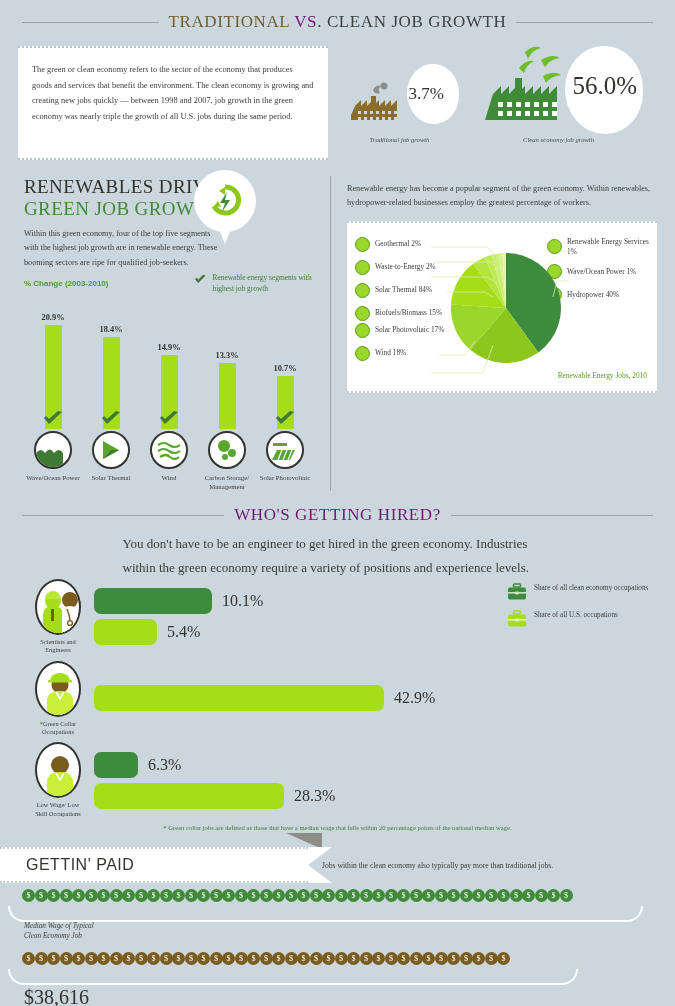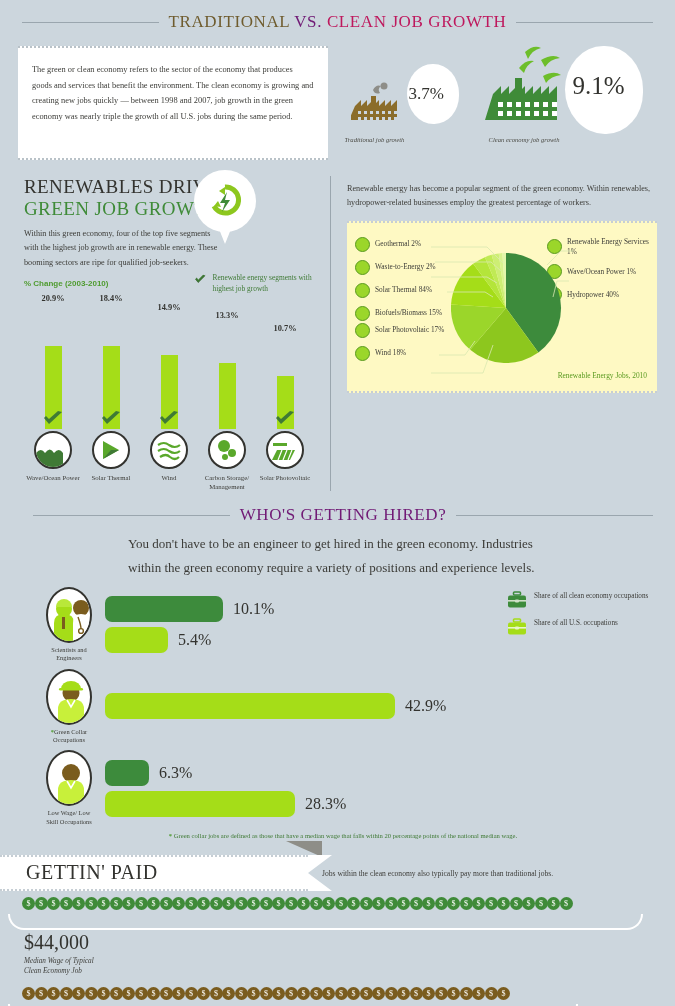--- a/index.html
+++ b/index.html
@@ -14,33 +14,33 @@
 
   
   .sec-head { display:flex; align-items:center; gap:10px; padding: 0 22px; }
   .sec-head .rule { flex:1; height:1px; background:#9aa6ae; }
   .sec-head .txt {
     font-family:"Liberation Serif", serif;
     font-size:17px; letter-spacing:.6px; white-space:nowrap;
   }
   .t-brown { color:#6f5c2e; }
   .t-dark  { color:#701a75; }
-  .t-green { color:#be185d; }
+  .t-green { color:#404040; }
 
   
   #top { padding-top:12px; }
   .intro-wrap { display:flex; padding: 14px 18px 0 18px; gap:8px; }
   .intro-card {
     width: 310px; background:#fff; padding:14px 14px;
     border-top:2px dotted #b9c2c8; border-bottom:2px dotted #b9c2c8;
   }
   .intro-card p { font-size:8.4px; line-height:1.85; color:#3c3c38; font-family:"Liberation Serif", serif; }
 
   .factories { flex:1; display:flex; align-items:flex-end; justify-content:center; gap:6px; position:relative; padding-bottom:4px;}
-  .fact-block { position:relative; }
+  .fact-block { position:relative; text-align:center; }
   .blob {
     position:absolute; background:#fff; border-radius:50%;
   }
   .pct { position:absolute; font-family:"Liberation Serif", serif; color:#33332f; }
   .fact-cap { font-size:6.6px; font-style:italic; color:#4a4a44; margin-top:4px; font-family:"Liberation Serif", serif;}
 
   
   #mid { display:flex; padding: 16px 0 0 0; }
   #mid-left { width:330px; padding-left:24px; position:relative; }
   #mid-right { flex:1; padding-left:16px; padding-right:18px; border-left:1px solid #9aa6ae; }
@@ -57,45 +57,45 @@
   .pin .head { width:62px; height:62px; background:#fff; border-radius:50%; position:absolute; top:0; left:0;}
   .pin .tail { position:absolute; left:19px; top:44px; width:24px; height:30px; background:#fff;
                clip-path: polygon(0 0, 100% 0, 50% 100%); }
   .pin .bolt { position:absolute; left:15px; top:14px; width:32px; height:32px; }
 
   .legend-seg { position:absolute; right:8px; top:96px; width:128px; display:flex; gap:6px; align-items:flex-start;}
   .legend-seg .lbl { font-size:7.4px; line-height:1.5; color:#3f7a35; font-family:"Liberation Serif", serif;}
 
   
   .bars { display:flex; align-items:flex-end; gap:0; margin-top:6px; height:135px; }
-  .barcol { width:58px; text-align:center; display:flex; flex-direction:column; justify-content:flex-end; height:100%; position:relative;gap:40px;}
+  .barcol { width:58px; text-align:center; display:flex; flex-direction:column; justify-content:flex-end; height:100%; position:relative;}
   .barval { font-size:8.4px; color:#33332f; font-weight:bold; margin-bottom:3px; font-family:"Liberation Serif", serif;}
   .barfill { width:17px; background:#a5dd18; margin:0 auto; position:relative; }
   .barfill .chk { position:absolute; bottom:4px; left:-4px; width:25px; height:14px; }
   .icons-row { display:flex; gap:0; margin-top:2px; }
   .iconcol { width:58px; text-align:center; }
   .circ-icon { width:38px; height:38px; border-radius:50%; background:#fff; border:2.4px solid #33332f; margin:0 auto; position:relative; overflow:hidden;}
   .icon-cap { font-size:6.8px; line-height:1.35; color:#3c3c38; margin-top:4px; font-family:"Liberation Serif", serif;}
 
   
-  .pie-card { background:#fef9c3; margin-top:10px; padding:10px 8px 8px 8px; position:relative; height:172px;
+  .pie-card { background:#ffffff; margin-top:10px; padding:10px 8px 8px 8px; position:relative; height:172px;
               border-top:2px dotted #c6ced4; border-bottom:2px dotted #c6ced4;}
   .pie-wrap { position:absolute; left:100px; top:26px; width:118px; height:118px; }
   .leg-l { position:absolute; left:8px; top:14px; }
   .leg-r { position:absolute; right:6px; top:14px; }
   .leg-item { display:flex; align-items:center; gap:5px; margin-bottom:8px; }
   .leg-ic { width:15px; height:15px; border-radius:50%; background:#9bd62a; border:1.5px solid #5a9a20; flex:none; position:relative;}
   .leg-tx { font-size:7.3px; color:#3c3c38; font-family:"Liberation Serif", serif; line-height:1.35; white-space:nowrap;}
   .pie-note { position:absolute; right:10px; bottom:10px; text-align:right; font-size:7.4px; color:#5a9a20;
               font-family:"Liberation Serif", serif; line-height:1.35;}
 
   
-  #hired { margin-top:14px;padding-left:11px; }
+  #hired { margin-top:14px; }
   .hired-sub { font-size:13px; line-height:1.8; color:#3c3c38; margin:7px auto 0; width:430px; font-family:"Liberation Serif", serif;}
-  .hired-rows { margin-top:8px; position:relative; }
+  .hired-rows { position:relative; }
   .hrow { display:flex; align-items:center; padding-left:30px; margin-bottom:6px; }
   .person { width:56px; text-align:center; flex:none; }
   .pcirc { width:46px; height:56px; border-radius:50%; border:2.2px solid #33332f; background:#fff; margin:0 auto; position:relative; overflow:hidden;}
   .pcap { font-size:6.4px; line-height:1.3; color:#3c3c38; margin-top:3px; font-family:"Liberation Serif", serif;}
   .bargroup { flex:1; padding-left:8px; }
   .hbar { display:flex; align-items:center; margin:5px 0; }
   .hbar .fill { height:26px; border-radius:7px; }
   .hbar .v { font-size:16px; margin-left:10px; color:#33332f; font-family:"Liberation Serif", serif;}
   .dark { background:#3d8b3c; }
   .lite { background:#a5dd18; }
@@ -105,21 +105,21 @@
   .hl-tx { font-size:7.2px; line-height:1.45; color:#3c3c38; font-family:"Liberation Serif", serif;}
   .foot-note { text-align:center; font-size:6.6px; color:#3f7a35; margin-top:4px; font-family:"Liberation Serif", serif;}
   .ast { color:#4f9b2f; font-weight:bold; }
 
   
   #paid { margin-top:10px; position:relative; }
   .ribbon { position:relative; height:42px; }
   .rib-body { position:absolute; left:0; top:6px; width:308px; height:36px; background:#fff;
               border-top:2px dotted #c6ced4; border-bottom:2px dotted #c6ced4;
               display:flex; align-items:center; padding-left:26px; }
-  .rib-body .t { font-family:Liberation Serif, serif; font-size:20px; color:#33332f; letter-spacing:.5px;}
+  .rib-body .t { font-family:Liberation Sans, sans-serif; font-size:16px; color:#33332f; letter-spacing:.5px;}
   .rib-notch { position:absolute; left:308px; top:6px; width:24px; height:36px; background:#fff;
                clip-path: polygon(0 0, 100% 0, 0 50%, 100% 100%, 0 100%); }
   .rib-flag { position:absolute; left:286px; top:-8px; width:36px; height:16px; background:#8e8e88;
               clip-path: polygon(0 0, 100% 0, 100% 100%); }
   .rib-cap { position:absolute; left:322px; top:20px; font-size:7.6px; color:#3c3c38; font-family:"Liberation Serif", serif;}
 
   .coinband { position:relative; margin-top:6px; height:30px; }
   .coinrow { display:flex; gap:0px; padding-left:22px; }
   .coin { width:13px; height:13px; border-radius:50%; flex:none; position:relative; margin-right:-0.5px;}
   .c-green { background:#3f8b38; }
@@ -173,21 +173,21 @@
             <rect x="31" y="35" width="3" height="3"></rect>
               <rect x="37" y="35" width="3" height="3"></rect>
             <rect x="43" y="35" width="3" height="3"></rect>
           </g>
         </svg>
         <div class="fact-cap" style="position:absolute;top:72px;left:0;width:110px;">Traditional job growth</div>
       </div>
 
       <div class="fact-block" style="width:168px;height:110px;">
         <div class="blob" style="width:78px;height:88px;left:84px;top:0px;border-radius:50% 50% 48% 52%;"></div>
-        <div class="pct" style="left:92px;top:26px;font-size:25px;">9.1%</div>
+        <div class="pct" style="left:92px;top:26px;font-size:25px;">56.0%</div>
         <svg width="96" height="88" viewBox="0 0 96 88" style="position:absolute;left:4px;top:0px;">
           <g fill="#6dbe2a">
             <path d="M40 6 q9 -8 16 -4 q-9 2 -13 11z"></path>
             <path d="M56 14 q12 -7 19 -2 q-10 1 -15 9z"></path>
             <path d="M34 22 q7 -9 15 -7 q-8 4 -10 12z"></path>
             <path d="M58 30 q11 -6 18 -1 q-10 1 -15 8z"></path>
           </g>
           <rect x="30" y="32" width="7" height="22" fill="#3f8b38"></rect>
           <path d="M8 48 l8 -8 l0 8 l8 -8 l0 8 l8 -8 l0 8 l8 -8 l0 8 l8 -8 l0 8 l8 -8 l0 8 l8 -8 l0 8 l8 -8 l0 34 l-72 0z" fill="#3f8b38"></path>
           <g fill="#fff">
@@ -586,21 +586,20 @@
         <span class="coin c-green"></span>
         <span class="coin c-green"></span>
         <span class="coin c-green"></span>
         <span class="coin c-green"></span>
         <span class="coin c-green"></span>
         <span class="coin c-green"></span>
         <span class="coin c-green"></span>
       </div>
     <div class="curve" style="width:635px;"></div>
   </div>
-  <div class="amount">$44,000</div>
   <div class="amt-cap">
     <span>Median Wage of Typical</span><br>
     <span>Clean Economy Job</span>
   </div>
 
   <div class="coinband" style="margin-top:10px;">
     <div class="coinrow" id="coinrow-national">
         <span class="coin c-brown"></span>
         <span class="coin c-brown"></span>
         <span class="coin c-brown"></span>

